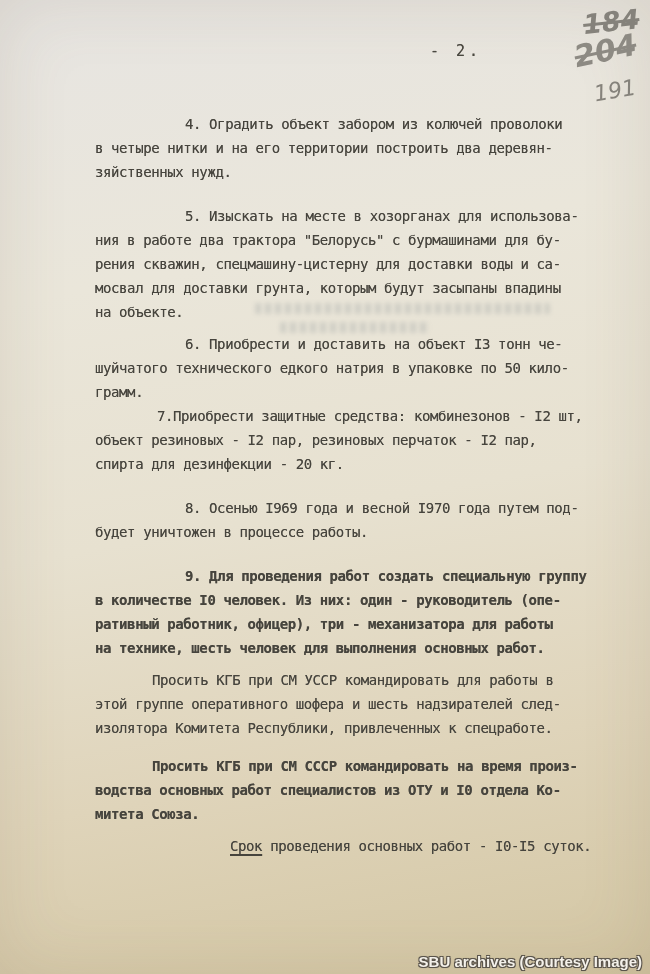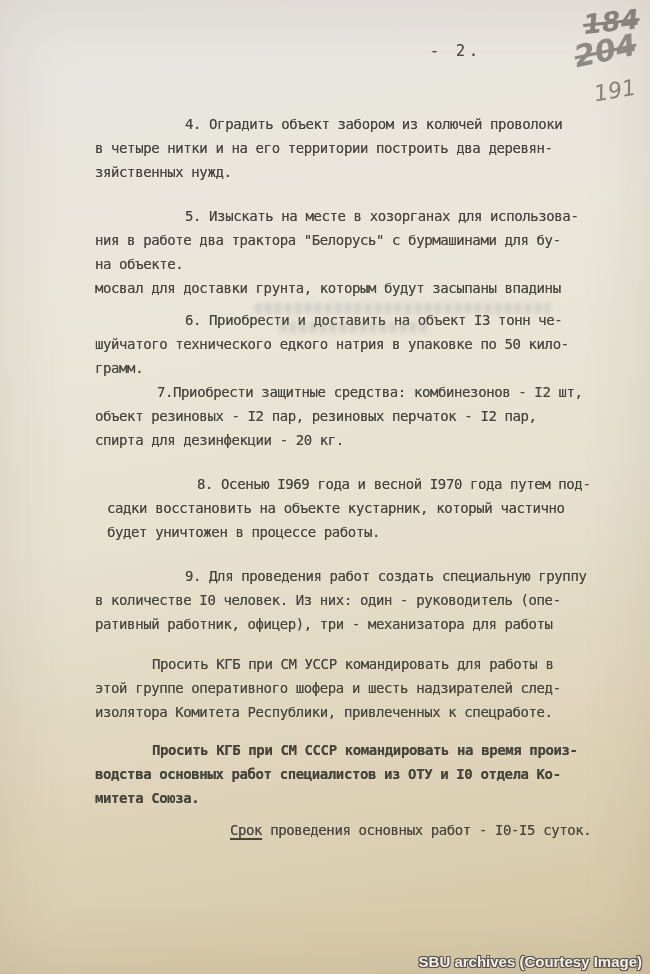--- a/index.html
+++ b/index.html
@@ -23,22 +23,22 @@
   .line{display:block;white-space:nowrap;}
   .para .line:first-child{padding-left:var(--ind,90px);}
   .p4,.p5,.p6,.p8,.p9{--ind:90px;}
   .p7{--ind:62px;}
   .p10,.p11{--ind:57px;}
   .p12{--ind:135px;}
   .p4{margin-bottom:20px;}
   .p5{margin-bottom:8px;}
   .p6{margin-bottom:0px;}
   .p7{margin-bottom:20px;}
-  .p8{margin-bottom:20px;margin-left:12px;}
-  .p9{margin-bottom:16px;}
+  .p8{margin-bottom:20px;}
+  .p9{margin-bottom:8px;font-weight:bold;}
   .p10{margin-bottom:14px;}
   .p11{margin-bottom:8px;font-weight:bold;}
   .p12 u{text-underline-offset:3px;text-decoration-thickness:1.5px;}
   
   .typed-page-num{
     position:absolute;left:430px;top:42px;
     color:#4a4840;font-size:15px;letter-spacing:4px;
     text-shadow:0 0 0.6px rgba(70,68,61,0.65);
   }
   
@@ -98,46 +98,47 @@
 
     <p class="para p4">
       <span class="line">4. Оградить объект забором из колючей проволоки</span>
       <span class="line">в четыре нитки и на его территории построить два деревян-</span>
       <span class="line">зяйственных нужд.</span>
     </p>
 
     <p class="para p5">
       <span class="line">5. Изыскать на месте в хозорганах для использова-</span>
       <span class="line">ния в работе два трактора "Белорусь" с бурмашинами для бу-</span>
+      <span class="line">рения скважин, спецмашину-цистерну для доставки воды и са-</span>
+      <span class="line">мосвал для доставки грунта, которым будут засыпаны впадины</span>
       <span class="line">на объекте.</span>
-      <span class="line">мосвал для доставки грунта, которым будут засыпаны впадины</span>
     </p>
 
     <p class="para p6">
       <span class="line">6. Приобрести и доставить на объект I3 тонн че-</span>
       <span class="line">шуйчатого технического едкого натрия в упаковке по 50 кило-</span>
       <span class="line">грамм.</span>
     </p>
 
     <p class="para p7">
       <span class="line">7.Приобрести защитные средства: комбинезонов - I2 шт,</span>
       <span class="line">объект резиновых - I2 пар, резиновых перчаток - I2 пар,</span>
       <span class="line">спирта для дезинфекции - 20 кг.</span>
     </p>
 
     <p class="para p8">
       <span class="line">8. Осенью I969 года и весной I970 года путем под-</span>
-      <span class="line">садки восстановить на объекте кустарник, который частично</span>
       <span class="line">будет уничтожен в процессе работы.</span>
     </p>
 
     <p class="para p9">
       <span class="line">9. Для проведения работ создать специальную группу</span>
       <span class="line">в количестве I0 человек. Из них: один - руководитель (опе-</span>
       <span class="line">ративный работник, офицер), три - механизатора для работы</span>
+      <span class="line">на технике, шесть человек для выполнения основных работ.</span>
     </p>
 
     <p class="para p10">
       <span class="line">Просить КГБ при СМ УССР командировать для работы в</span>
       <span class="line">этой группе оперативного шофера и шесть надзирателей след-</span>
       <span class="line">изолятора Комитета Республики, привлеченных к спецработе.</span>
     </p>
 
     <p class="para p11">
       <span class="line">Просить КГБ при СМ СССР командировать на время произ-</span>

